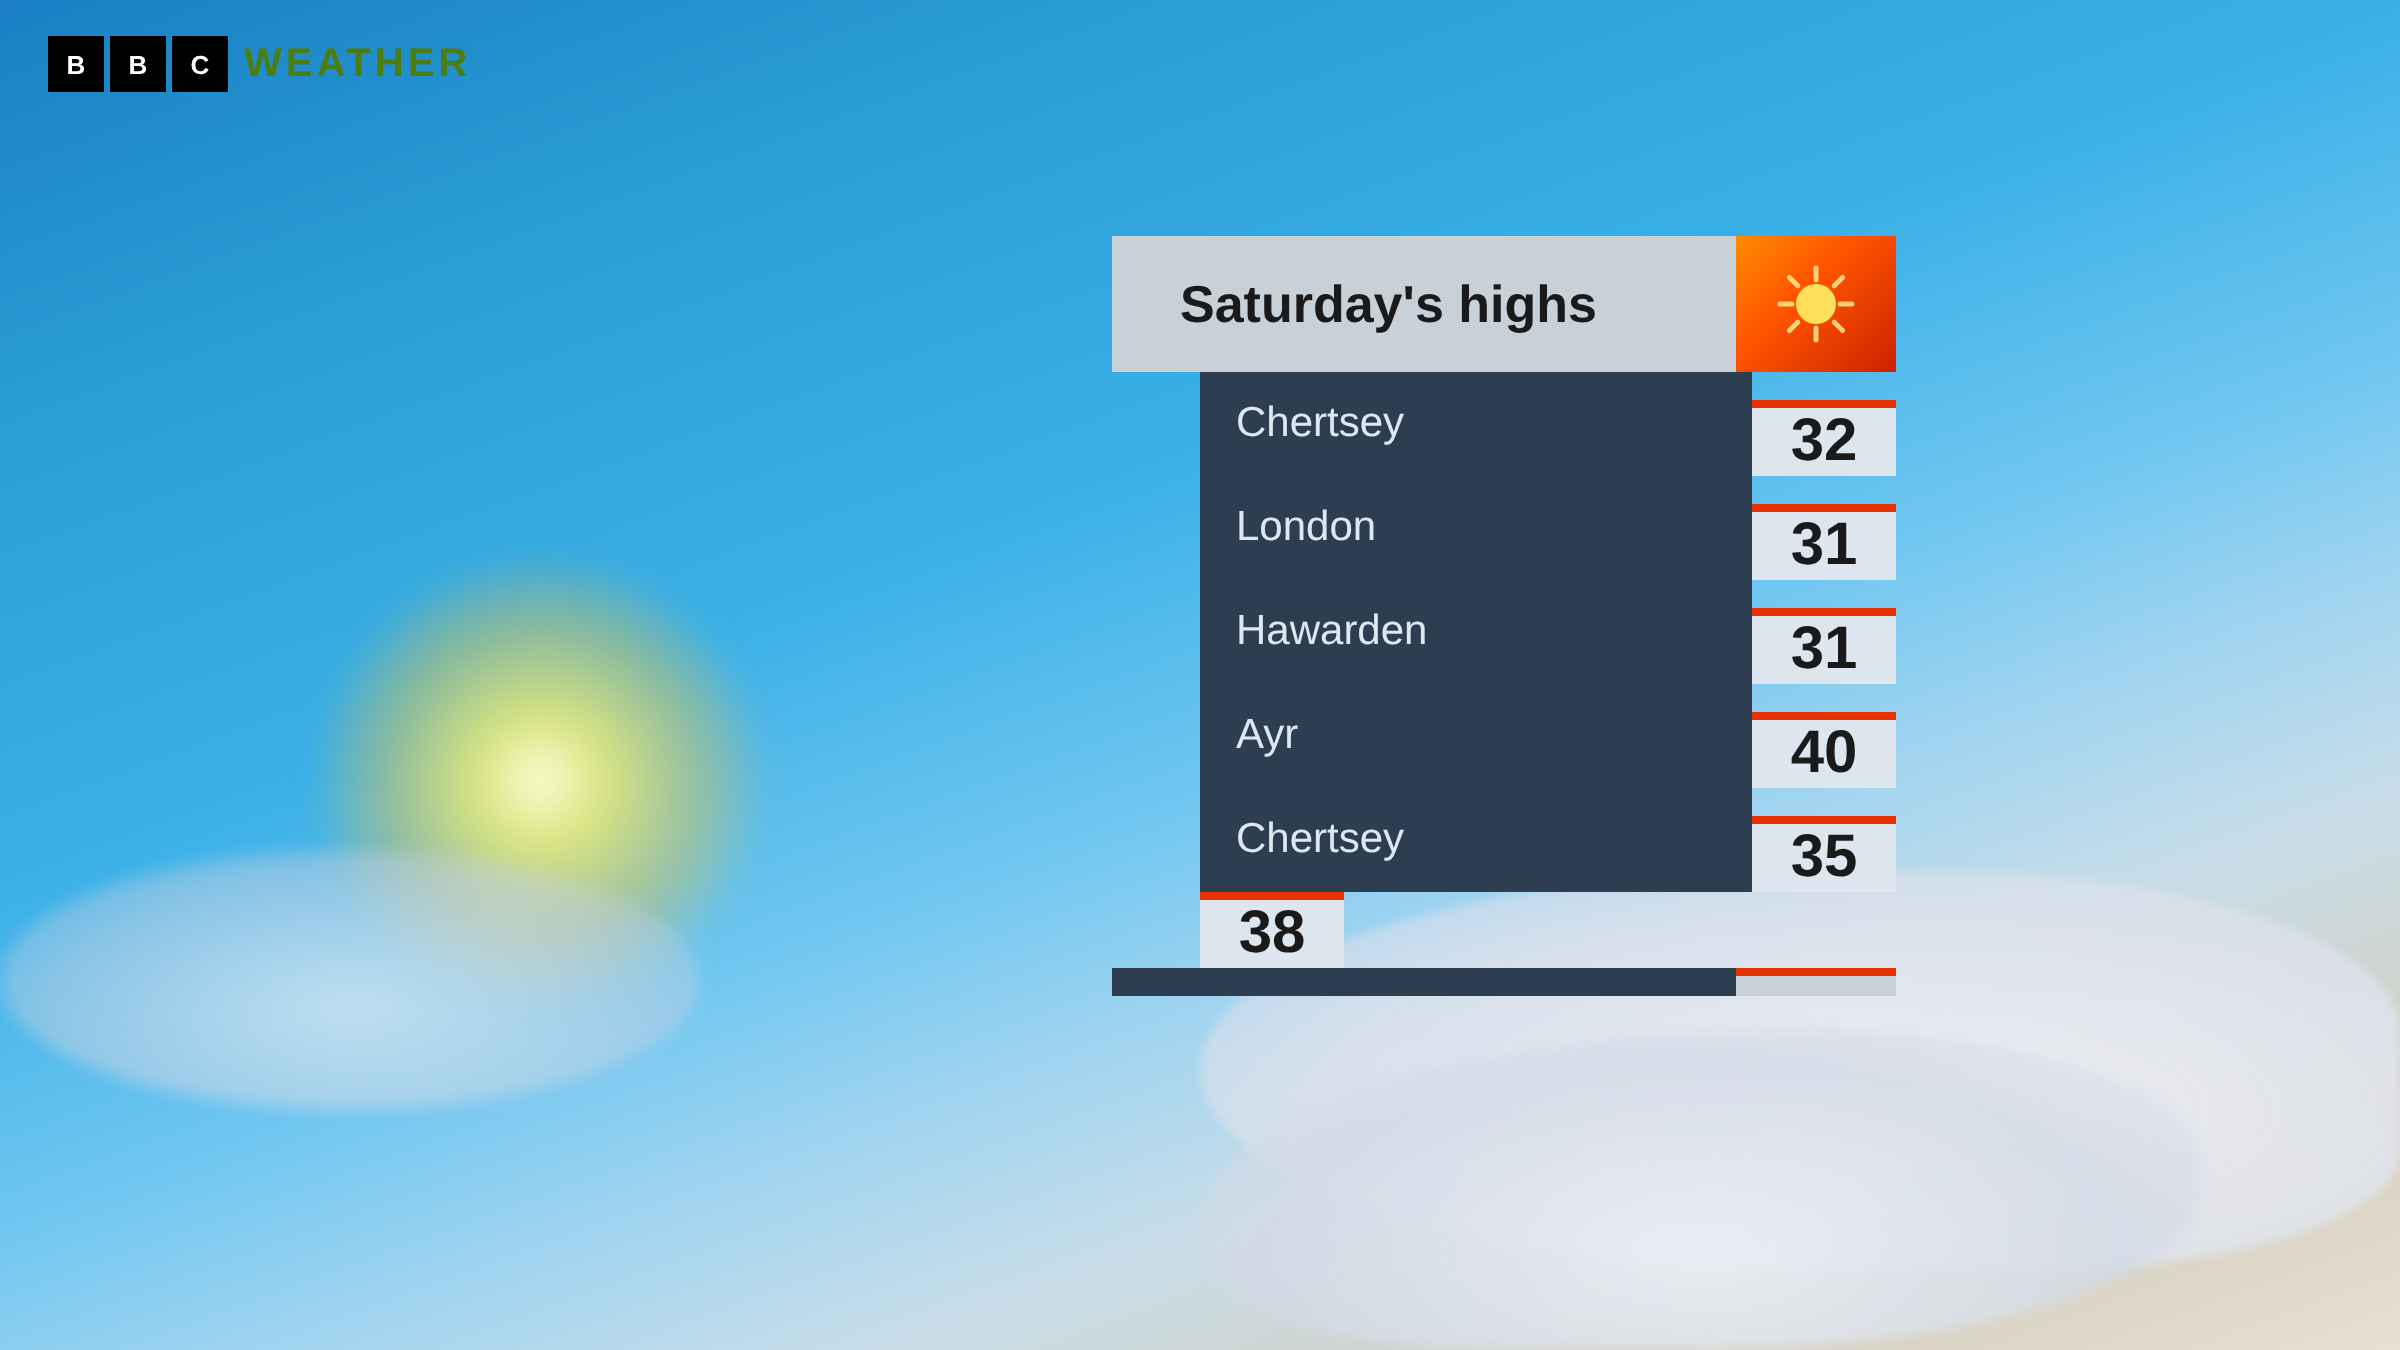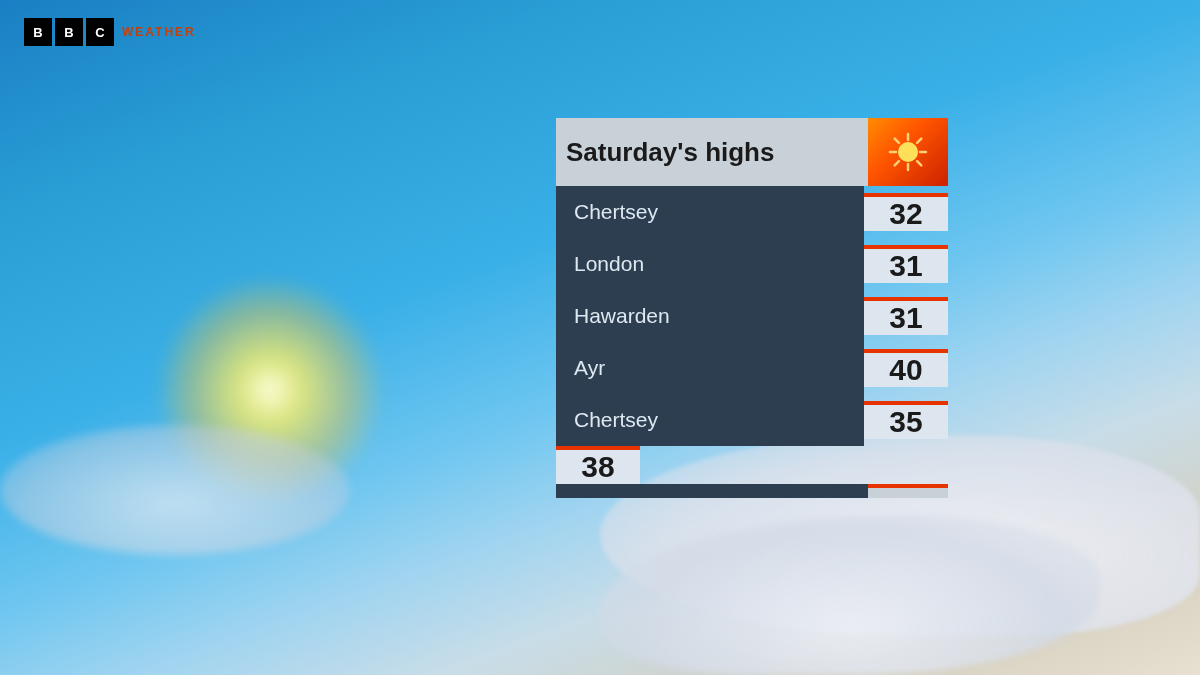--- a/index.html
+++ b/index.html
@@ -94,22 +94,22 @@
       color: #fff;
       display: flex;
       align-items: center;
       justify-content: center;
       font-size: 13px;
       font-weight: 900;
       font-family: Arial, sans-serif;
     }
 
     .bbc-weather-text {
-      color: #c2410c;
-      font-size: 12px;
+      color: #4d7c0f;
+      font-size: 20px;
       font-weight: 700;
       font-family: Arial, sans-serif;
       letter-spacing: 2px;
     }
 
     
     .weather-card {
       position: absolute;
       top: 118px;
       left: 556px;
@@ -121,42 +121,43 @@
       display: flex;
       align-items: stretch;
       height: 68px;
     }
 
     .card-header-title {
       flex: 1;
       background: #c8d0d8;
       display: flex;
       align-items: center;
-      padding: 0 10px;
+      padding: 0 34px;
     }
 
     .card-header-title span {
       font-size: 26px;
       font-weight: 800;
       color: #1a1a1a;
       font-family: Arial, sans-serif;
     }
 
     .card-header-icon {
       width: 80px;
       background: linear-gradient(135deg, #ff8c00 0%, #ff5500 40%, #cc2200 100%);
       display: flex;
       align-items: center;
       justify-content: center;
     }
 
     
     .card-row {
       display: flex;
-      align-items: center;
+      align-items: flex-end;
+      margin-left: 44px;
     }
 
     .card-row + .card-row {
       
     }
 
     .row-city {
       flex: 1;
       background: #2d3e50;
       padding: 14px 18px;
@@ -165,21 +166,21 @@
     }
 
     .row-city span {
       font-size: 21px;
       color: #dde8f0;
       font-family: Arial, sans-serif;
       font-weight: 400;
     }
 
     .row-temp {
-      width: 84px;
+      width: 72px;
       background: #dde6ee;
       display: flex;
       align-items: center;
       justify-content: center;
       border-top: 4px solid #e63300;
     }
 
     .row-temp span {
       font-size: 30px;
       font-weight: 900;

